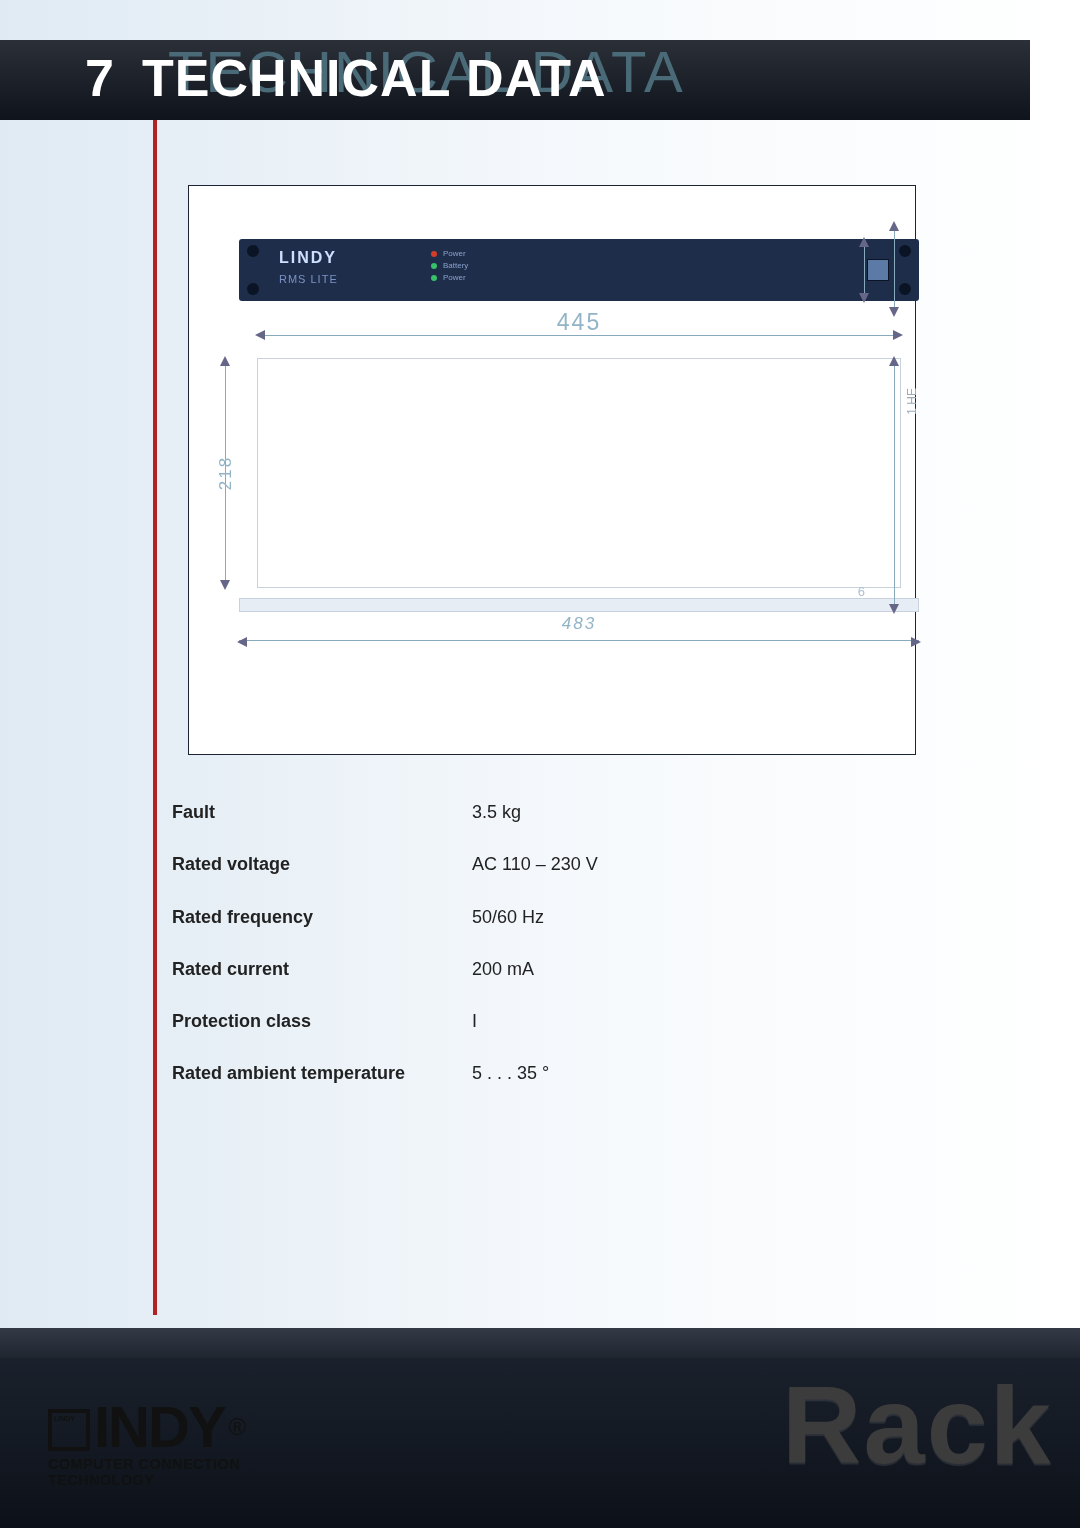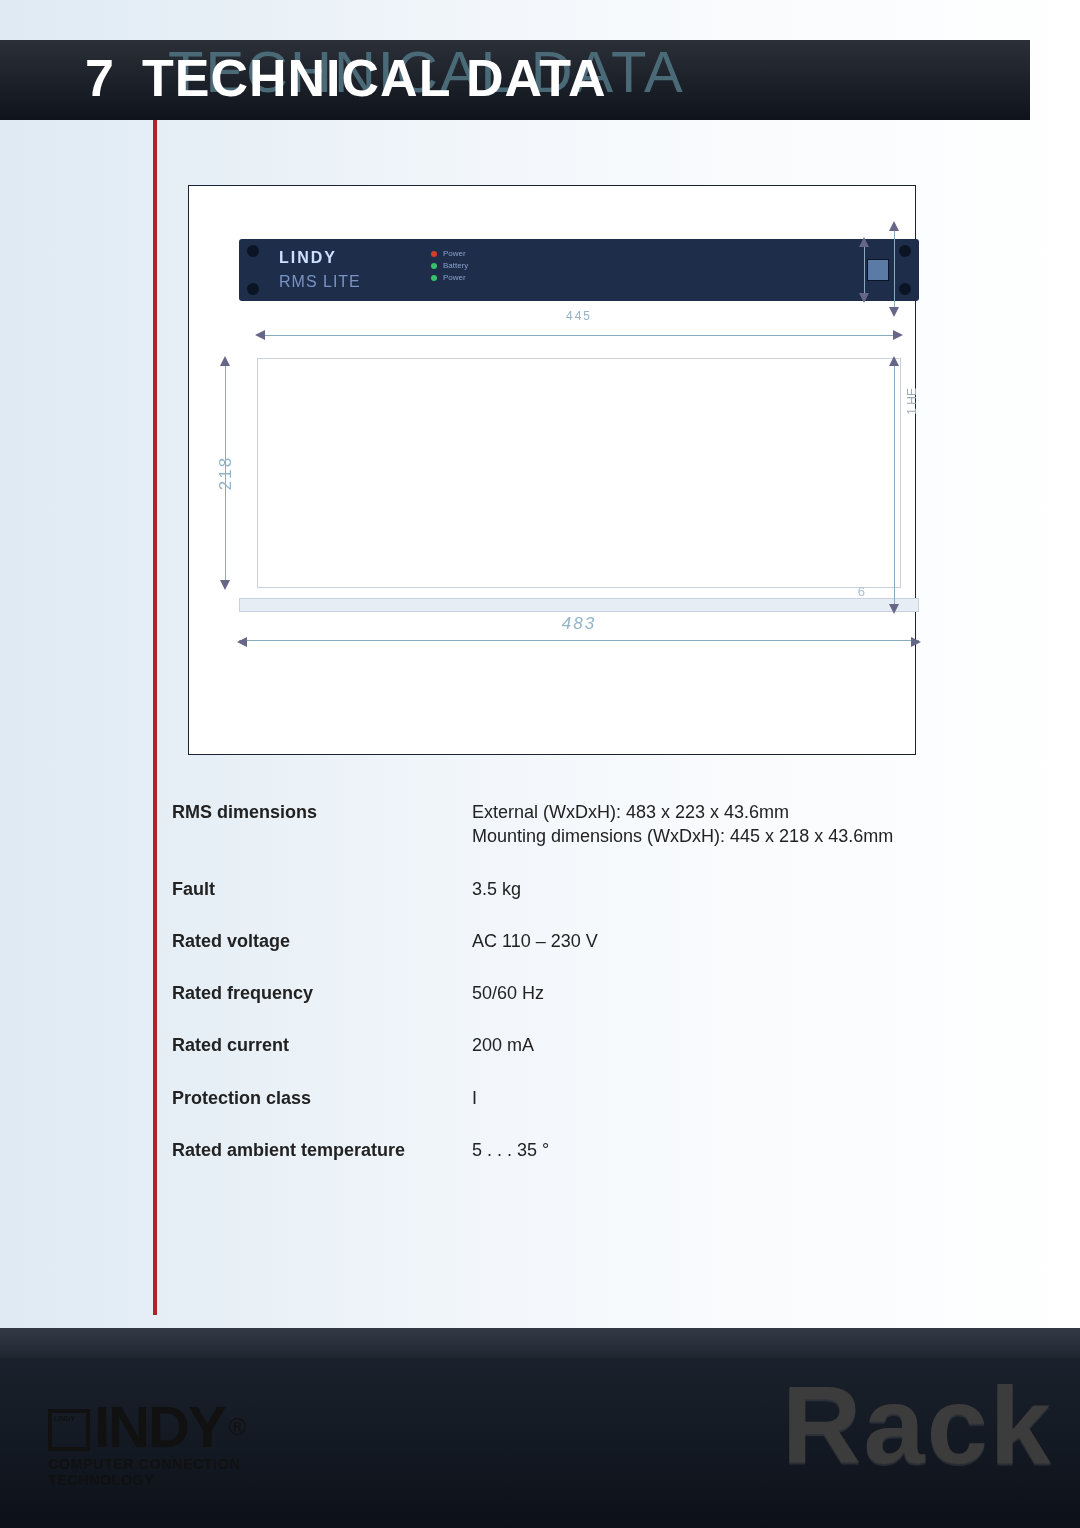--- a/index.html
+++ b/index.html
@@ -46,36 +46,36 @@
     content: ""; position: absolute; width: 12px; height: 12px; background: #0b1424; border-radius: 50%;
   }
   .device-panel::before { left: 8px; top: 6px; }
   .device-panel::after  { left: 8px; bottom: 6px; }
   .device-panel .hole-r1 { position: absolute; right: 8px; top: 6px; width: 12px; height: 12px; background: #0b1424; border-radius: 50%; }
   .device-panel .hole-r2 { position: absolute; right: 8px; bottom: 6px; width: 12px; height: 12px; background: #0b1424; border-radius: 50%; }
   .device-panel .brand {
     position: absolute; left: 40px; top: 10px; color: #cfe0ff; font-size: 16px; letter-spacing: 2px; font-weight: 700;
   }
   .device-panel .sub {
-    position: absolute; left: 40px; top: 34px; color: #7a93c5; font-size: 16px; letter-spacing: 1px; text-align: right;
+    position: absolute; left: 40px; top: 34px; color: #7a93c5; font-size: 11px; letter-spacing: 1px; text-align: right;
   }
   .device-panel .leds { position: absolute; left: 192px; top: 10px; }
   .device-panel .led { display: flex; align-items: center; margin-bottom: 3px; }
   .device-panel .dot { width: 6px; height: 6px; border-radius: 50%; margin-right: 6px; }
   .device-panel .ltxt { font-size: 8px; color: #8aa0cc; }
   .device-panel .sq {
     position: absolute; right: 30px; top: 20px; width: 22px; height: 22px; background: #5c7aa6; border: 1px solid #0b1424;
   }
   
   .h-label-1 { position: absolute; right: 10px; top: 202px; font-size: 12px; color: #9ab; transform: rotate(-90deg); transform-origin: right top; }
   .h-label-2 { position: absolute; right: 38px; top: 202px; font-size: 12px; color: #9ab; transform: rotate(-90deg); transform-origin: right top; }
 
   
   .dim-top-area { position: absolute; left: 68px; top: 125px; width: 644px; height: 40px; }
-  .dim-top-lbl { position: absolute; left: 50%; top: -2px; transform: translateX(-50%); color: #93b4c7; font-size: 12px; letter-spacing: 2px; }
+  .dim-top-lbl { position: absolute; left: 50%; top: -2px; transform: translateX(-50%); color: #93b4c7; font-size: 23px; letter-spacing: 2px; }
   .dim-top-line { position: absolute; left: 0; right: 0; top: 24px; height: 1px; background: #89a9bd; }
   .arrow-l { position: absolute; left: -2px; top: 19px; width: 0; height: 0; border-top: 5px solid transparent; border-bottom: 5px solid transparent; border-right: 10px solid #668; }
   .arrow-r { position: absolute; right: -2px; top: 19px; width: 0; height: 0; border-top: 5px solid transparent; border-bottom: 5px solid transparent; border-left: 10px solid #668; }
 
   
   .inner-rect {
     position: absolute; left: 68px; top: 172px; width: 644px; height: 230px;
     background: #fff; border: 1px solid #c7d2de;
   }
   
@@ -225,27 +225,20 @@
 
     <div class="dim-bot-area">
       <span class="dim-bot-lbl">483</span>
       <span class="dim-bot-line"></span>
       <span class="arrow-l"></span>
       <span class="arrow-r"></span>
     </div>
   </div>
 
   <div class="specs">
-    <div class="spec-row first">
-      <div class="spec-label">RMS dimensions</div>
-      <div class="spec-val">
-        <span>External (WxDxH): 483 x 223 x 43.6mm</span><br>
-        <span>Mounting dimensions (WxDxH): 445 x 218 x 43.6mm</span>
-      </div>
-    </div>
     <div class="spec-row">
       <div class="spec-label">Fault</div>
       <div class="spec-val">3.5 kg</div>
     </div>
     <div class="spec-row">
       <div class="spec-label">Rated voltage</div>
       <div class="spec-val">AC 110 – 230 V</div>
     </div>
     <div class="spec-row">
       <div class="spec-label">Rated frequency</div>

